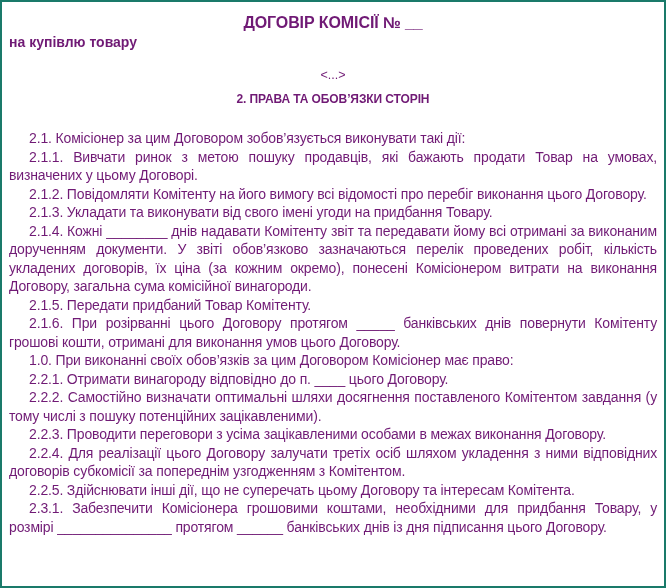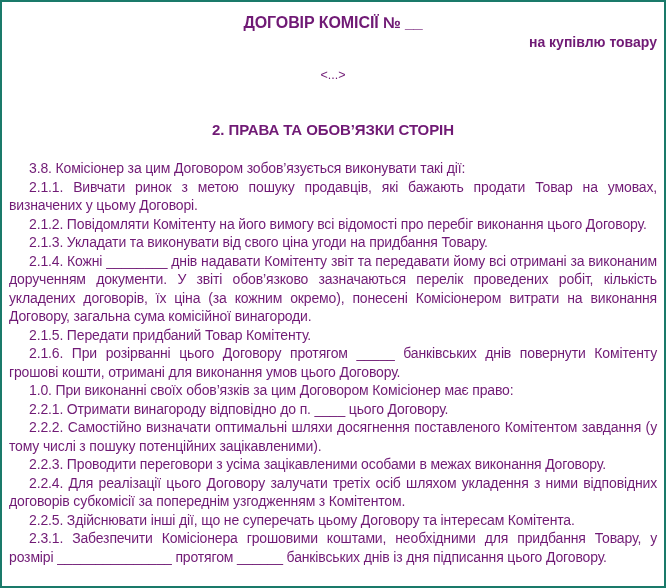--- a/index.html
+++ b/index.html
@@ -20,38 +20,38 @@
   }
   .doc-title {
     text-align: center;
     font-weight: bold;
     font-size: 16px;
     line-height: 20px;
     letter-spacing: -0.1px;
     margin-top: 3px;
   }
   .doc-subtitle {
-    text-align: right;
+    text-align: left;
     font-weight: bold;
     font-size: 14px;
     line-height: 18px;
   }
   .omitted-marker {
     text-align: center;
     font-size: 12.5px;
     line-height: 15px;
     margin-top: 17px;
   }
   .section-heading {
     text-align: center;
     font-weight: bold;
-    font-size: 15px;
+    font-size: 12px;
     line-height: 19px;
     letter-spacing: -0.1px;
-    margin-top: 37px;
+    margin-top: 7px;
   }
   .contract-body {
     margin-top: 20px;
     font-size: 14px;
     line-height: 18.5px;
     letter-spacing: -0.15px;
     text-align: justify;
   }
   .contract-body p {
     margin: 0;
@@ -65,24 +65,24 @@
 
   <div class="doc-title">ДОГОВІР КОМІСІЇ № __</div>
 
   <div class="doc-subtitle">на купівлю товару</div>
 
   <div class="omitted-marker">&lt;...&gt;</div>
 
   <div class="section-heading">2. ПРАВА ТА ОБОВ’ЯЗКИ СТОРІН</div>
 
   <div class="contract-body">
-    <p>3.8. Комісіонер за цим Договором зобов’язується виконувати такі дії:</p>
+    <p>2.1. Комісіонер за цим Договором зобов’язується виконувати такі дії:</p>
     <p>2.1.1. Вивчати ринок з метою пошуку продавців, які бажають продати Товар на умовах, визначених у цьому Договорі.</p>
     <p>2.1.2. Повідомляти Комітенту на його вимогу всі відомості про перебіг виконання цього Договору.</p>
-    <p>2.1.3. Укладати та виконувати від свого ціна угоди на придбання Товару.</p>
+    <p>2.1.3. Укладати та виконувати від свого імені угоди на придбання Товару.</p>
     <p>2.1.4. Кожні ________ днів надавати Комітенту звіт та передавати йому всі отримані за виконаним дорученням документи. У звіті обов’язково зазначаються перелік проведених робіт, кількість укладених договорів, їх ціна (за кожним окремо), понесені Комісіонером витрати на виконання Договору, загальна сума комісійної винагороди.</p>
     <p>2.1.5. Передати придбаний Товар Комітенту.</p>
     <p>2.1.6. При розірванні цього Договору протягом _____ банківських днів повернути Комітенту грошові кошти, отримані для виконання умов цього Договору.</p>
     <p>1.0. При виконанні своїх обов’язків за цим Договором Комісіонер має право:</p>
     <p>2.2.1. Отримати винагороду відповідно до п. ____ цього Договору.</p>
     <p>2.2.2. Самостійно визначати оптимальні шляхи досягнення поставленого Комітентом завдання (у тому числі з пошуку потенційних зацікавленими).</p>
     <p>2.2.3. Проводити переговори з усіма зацікавленими особами в межах виконання Договору.</p>
     <p>2.2.4. Для реалізації цього Договору залучати третіх осіб шляхом укладення з ними відповідних договорів субкомісії за попереднім узгодженням з Комітентом.</p>
     <p>2.2.5. Здійснювати інші дії, що не суперечать цьому Договору та інтересам Комітента.</p>
     <p>2.3.1. Забезпечити Комісіонера грошовими коштами, необхідними для придбання Товару, у розмірі _______________ протягом ______ банківських днів із дня підписання цього Договору.</p>

